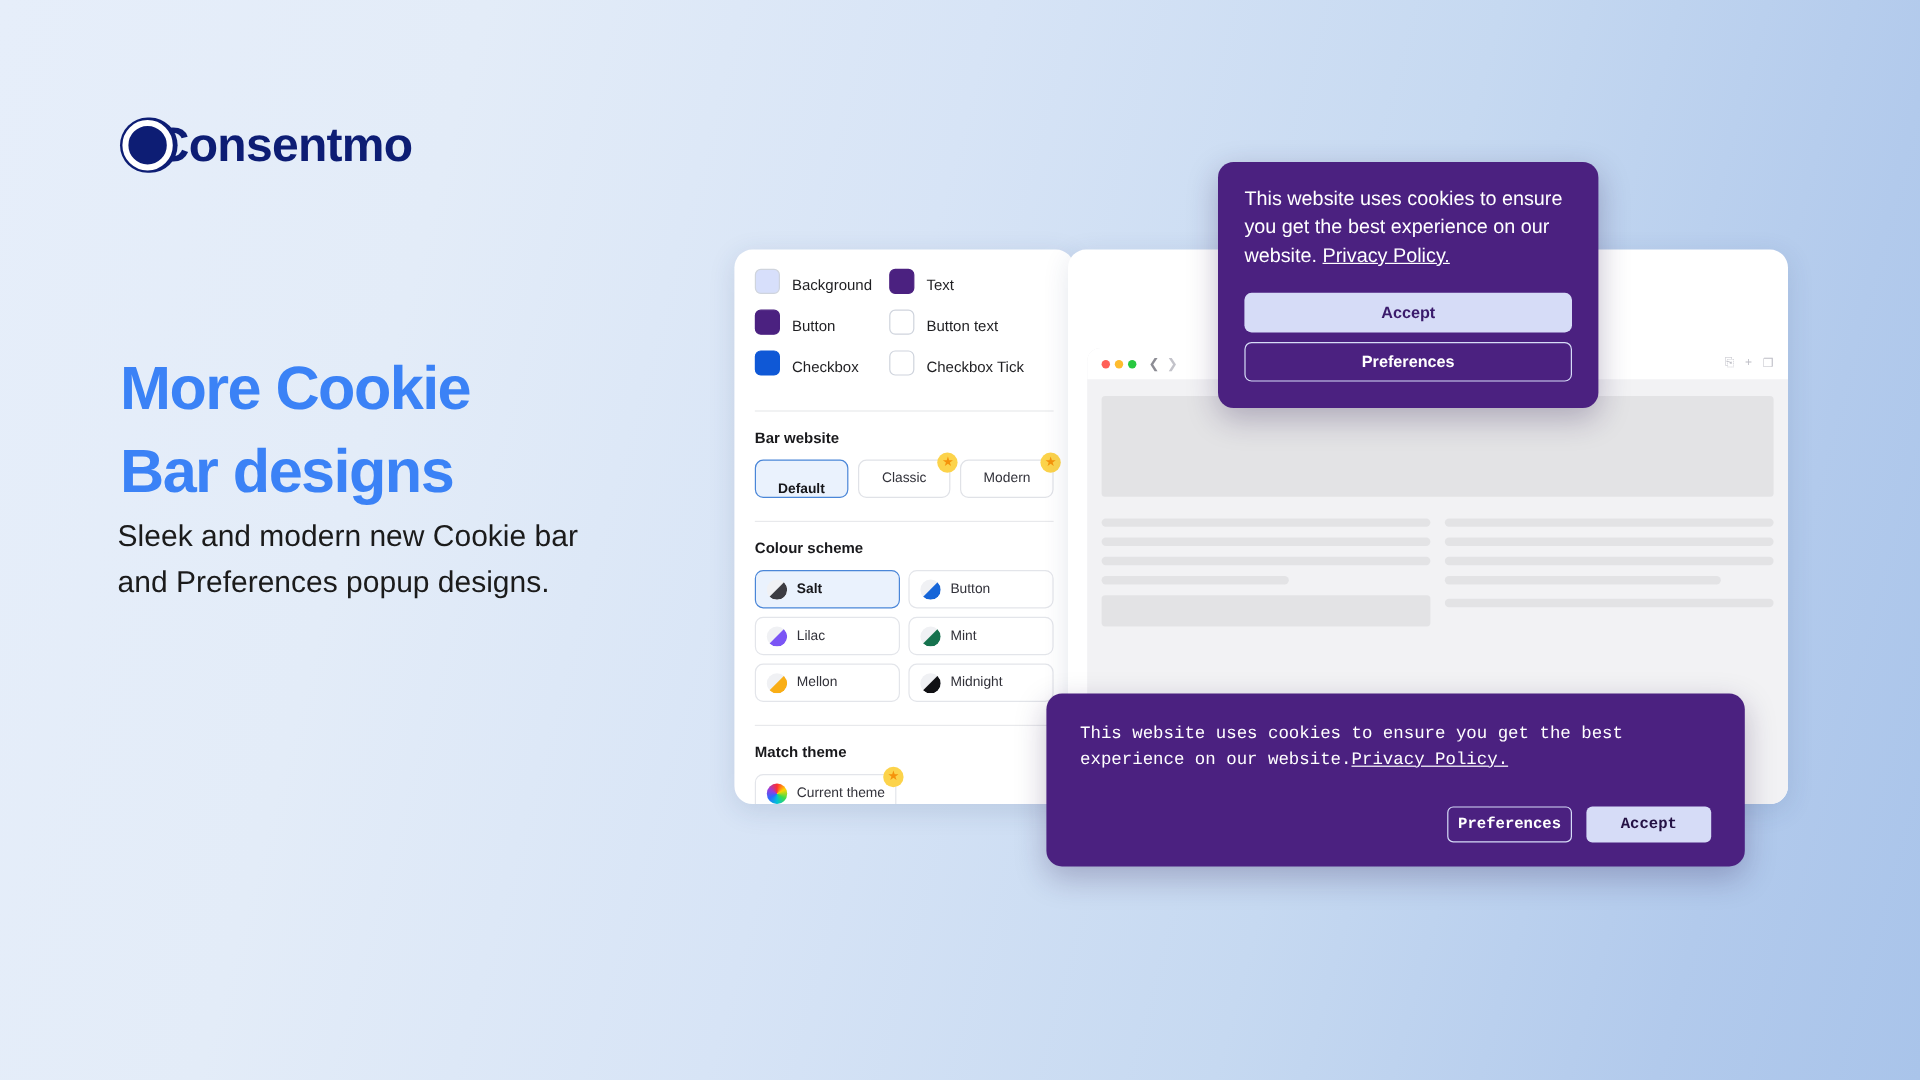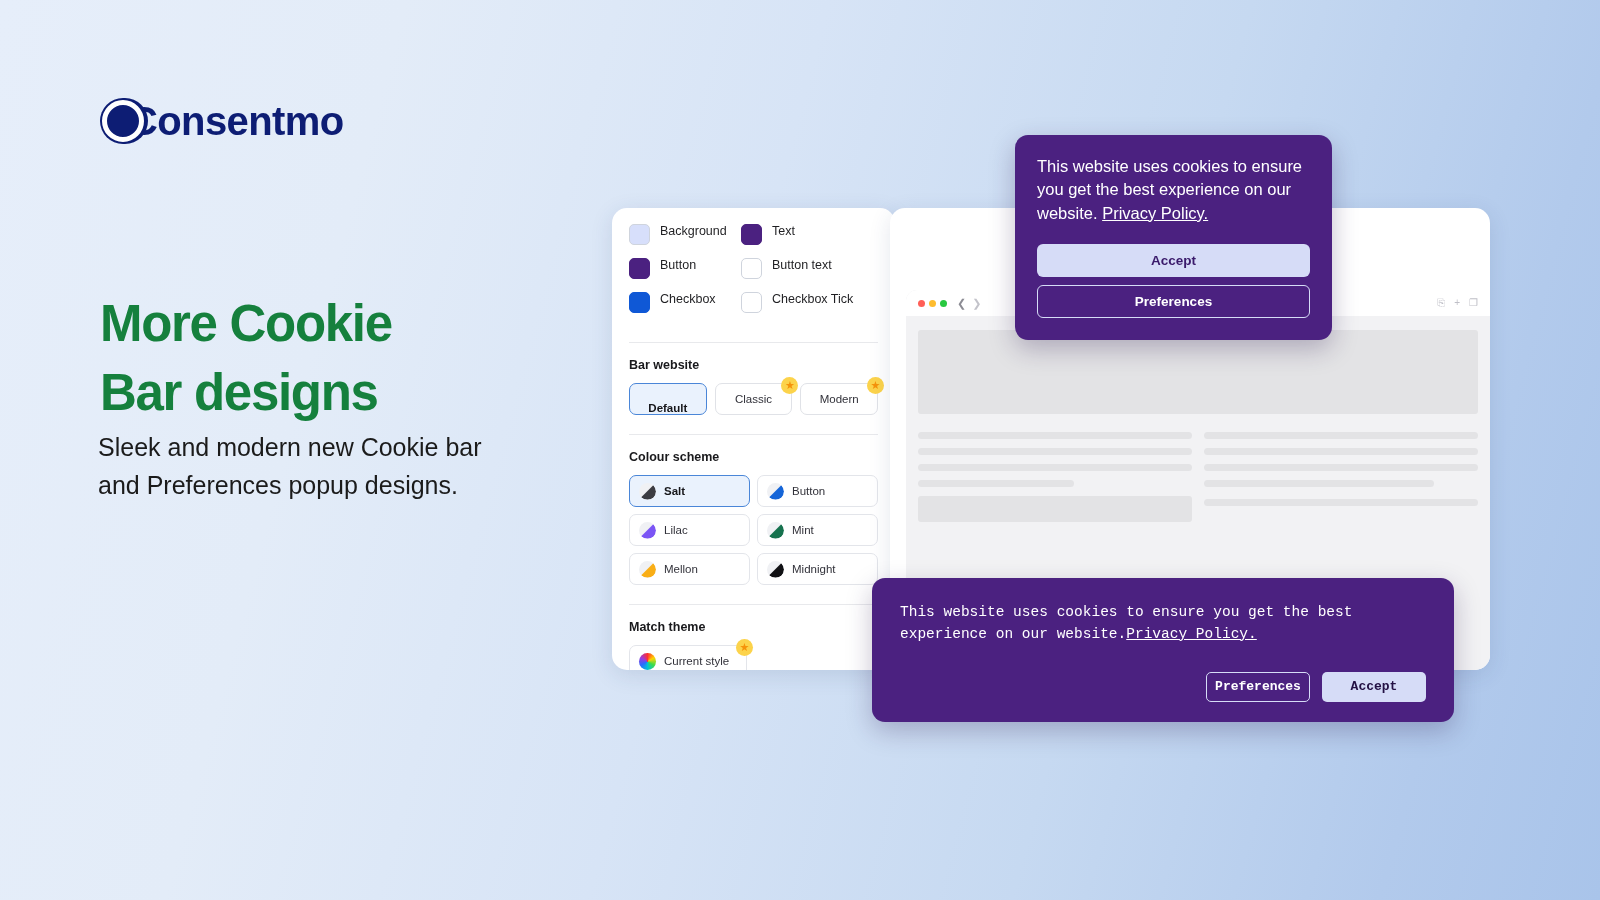--- a/index.html
+++ b/index.html
@@ -26,21 +26,21 @@
     border: 5px solid #ffffff; background: transparent;
     display: block; margin-right: 1px;
   }
   .brand-name {
     font-size: 40px; font-weight: 700; color: #0d1d74;
     letter-spacing: -0.6px; margin-left: -19px; line-height: 1;
     padding-left: 0;
   }
   .headline {
     position: absolute; left: 100px; top: 290px;
-    font-size: 51px; font-weight: 700; color: #15803d;
+    font-size: 51px; font-weight: 700; color: #3b82f6;
     line-height: 1.35; letter-spacing: -1.3px; width: 420px;
   }
   .subcopy {
     position: absolute; left: 98px; top: 428px;
     font-size: 25px; color: #1b1b1b; line-height: 1.52;
     width: 400px; font-weight: 400;
   }
 
   
   .stage { position: absolute; left: 600px; top: 180px; width: 920px; height: 560px; }
@@ -55,21 +55,21 @@
     position: absolute; left: 290px; top: 28px; width: 600px; height: 462px;
     background: #ffffff; border-radius: 15px;
     box-shadow: 0 5px 22px rgba(35,60,110,0.12);
     overflow: hidden;
   }
 
   
   .legend { padding: 16px 17px 14px 17px; }
   .legend-row { display: flex; margin-bottom: 13px; }
   .legend-row:last-child { margin-bottom: 12px; }
-  .legend-item { display: flex; align-items: flex-start; width: 112px; }
+  .legend-item { display: flex; align-items: flex-end; width: 112px; }
   .sw {
     width: 21px; height: 21px; border-radius: 5px; flex: none;
     margin-right: 10px; border: 1px solid #cfd4dd;
   }
   .legend-label { font-size: 12.5px; color: #1f1f22; white-space: nowrap; }
 
   .divider { height: 1px; background: #e8e9ec; margin: 3px 17px 0 17px; }
 
   .sec { padding: 15px 17px 0 17px; }
   .sec-title { font-size: 12.5px; font-weight: 700; color: #19191c; margin-bottom: 11px; }
@@ -278,21 +278,21 @@
       </div>
     </div>
 
     <div class="divider"></div>
 
     <div class="sec">
       <div class="sec-title">Match theme</div>
       <div class="theme-row">
         <div class="opt theme-opt">
           <span class="dot rainbow"></span>
-          <span>Current style</span>
+          <span>Current theme</span>
           <span class="star">★</span>
         </div>
       </div>
     </div>
   </div>
 
   <div class="preview-card">
 
     <div class="browser">
       <div class="browser-bar">

